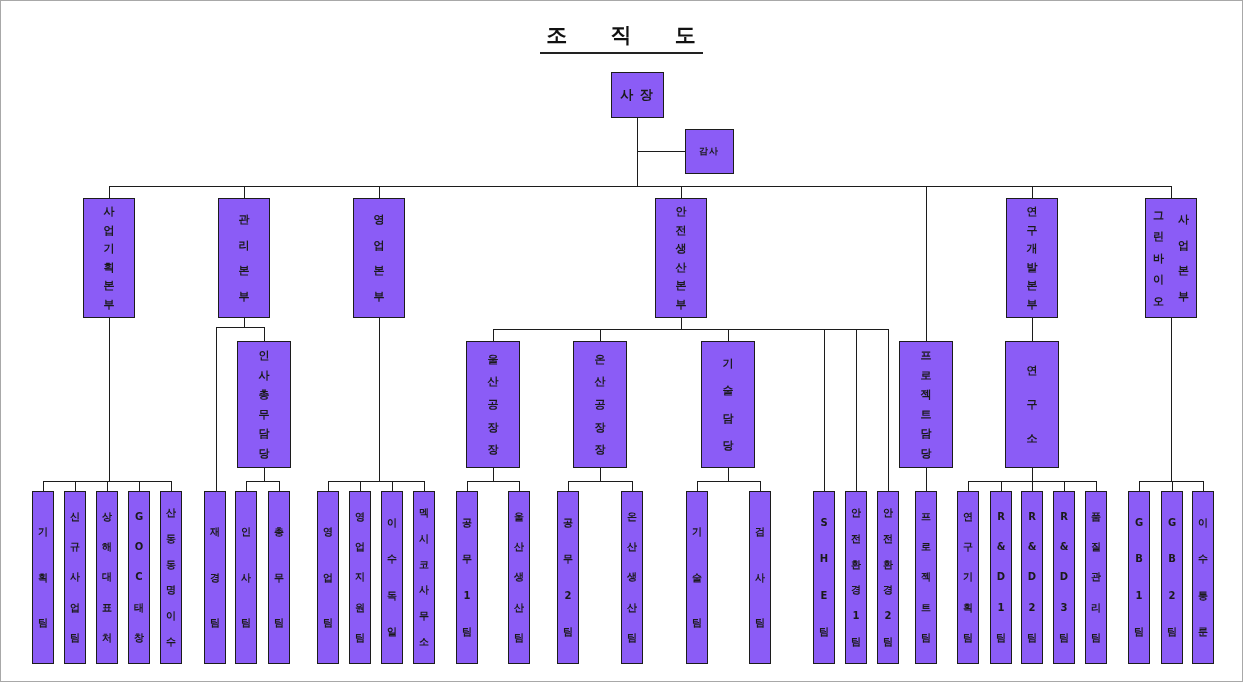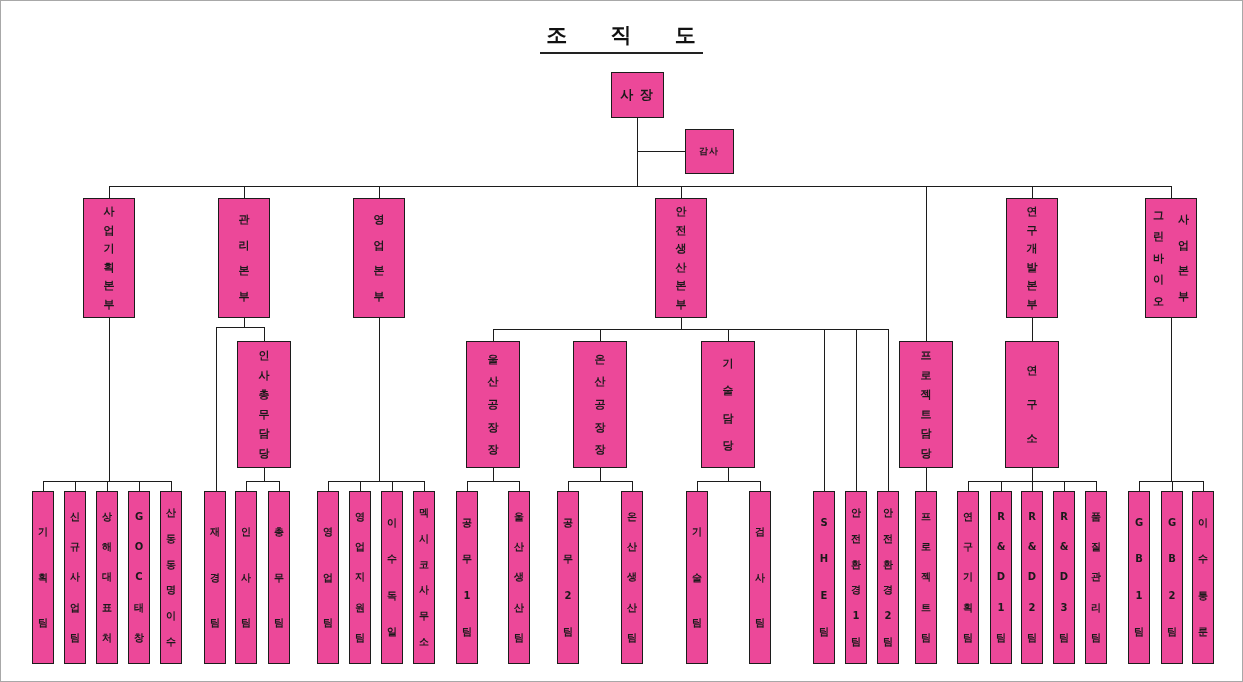--- a/index.html
+++ b/index.html
@@ -24,21 +24,21 @@
     font-weight:bold;
     letter-spacing:1px;
     word-spacing:34px;
     color:#111;
     border-bottom:2px solid #222;
     padding:0 6px 3px 6px;
   }
   .node{
     position:absolute;
     border:1.5px solid #1c1c1c;
-    background:#ec4899;
+    background:#8b5cf6;
     box-sizing:border-box;
     display:flex;
     flex-direction:row;
     justify-content:center;
     font-weight:bold;
   }
   .vcol{
     display:flex;
     flex-direction:column;
     justify-content:space-evenly;

